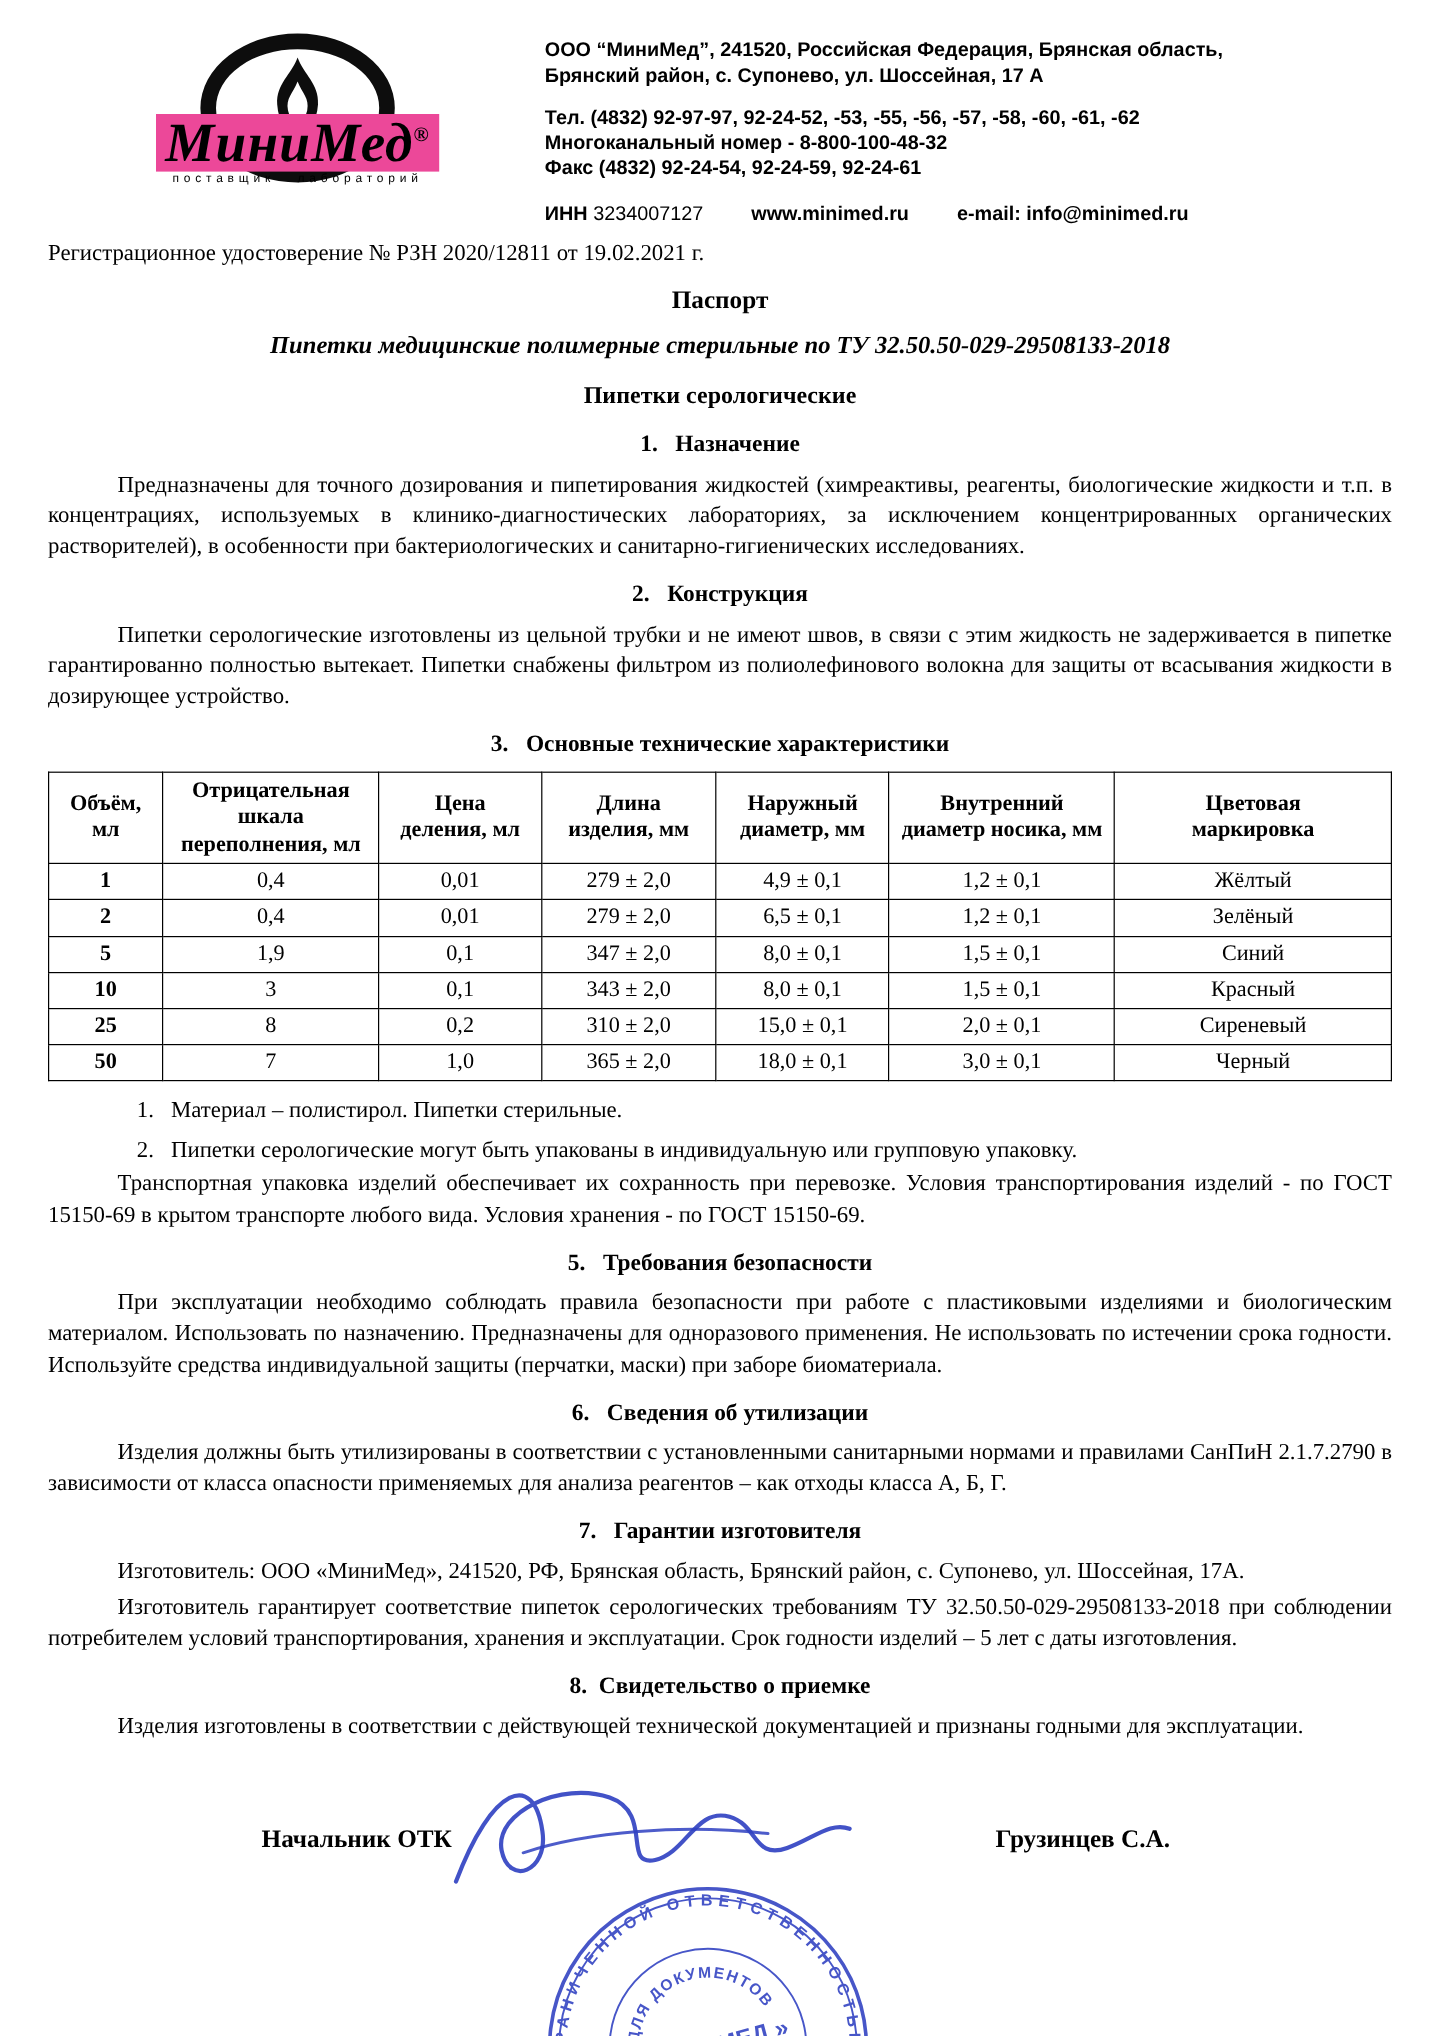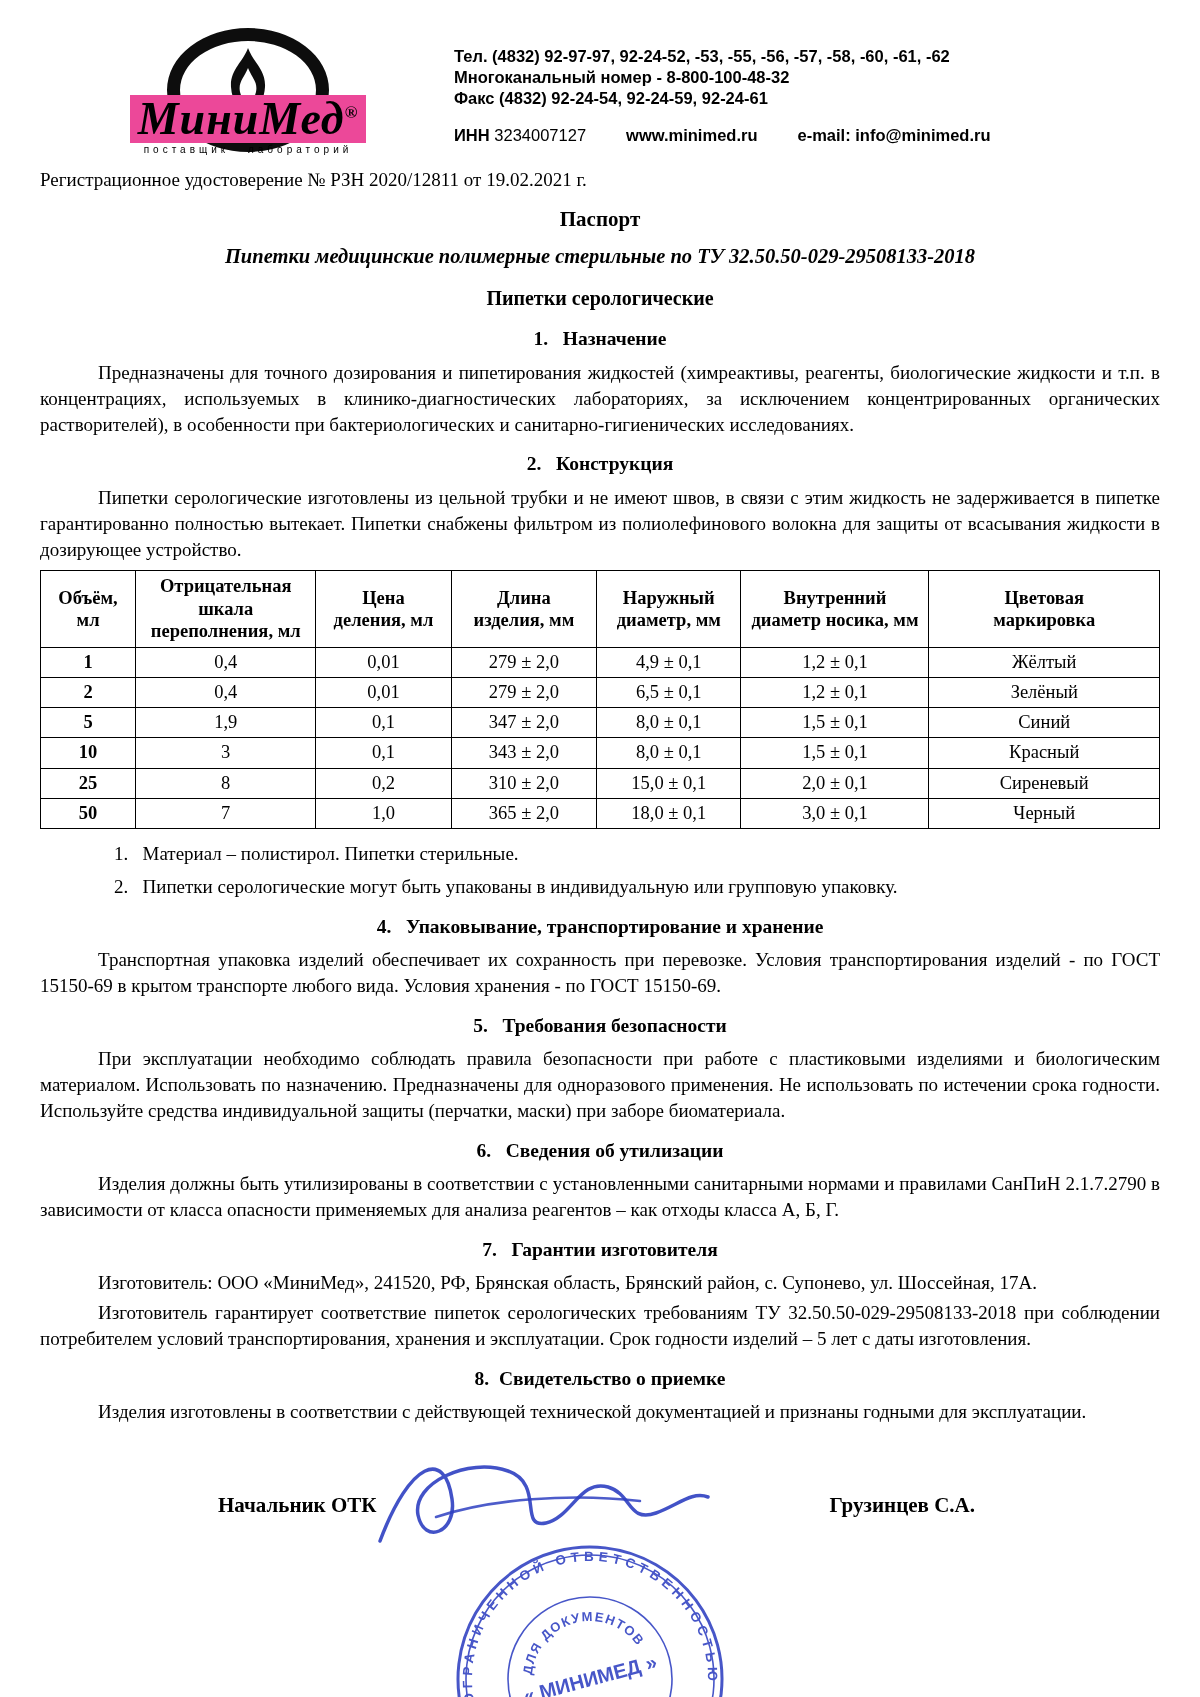--- a/index.html
+++ b/index.html
@@ -95,20 +95,22 @@
             <path fill="#ffffff" d="M26 22 C30 32 36 36 34 46 C32 54 28 57 26 57 C24 57 20 54 18 46 C16 36 22 32 26 22 Z"></path>
             <rect fill="#0d0d0d" x="23" y="60" width="6" height="12"></rect>
           </svg>
         </span>
       </div>
       <div class="logo-name"><span>МиниМед</span><sup>®</sup></div>
       <div class="logo-tagline">поставщик лабораторий</div>
     </div>
 
     <div class="contact-block">
+      <div class="contact-address">ООО “МиниМед”, 241520, Российская Федерация, Брянская область,
+Брянский район, с. Супонево, ул. Шоссейная, 17 А</div>
       <div class="contact-phones">Тел. (4832) 92-97-97, 92-24-52, -53, -55, -56, -57, -58, -60, -61, -62
 Многоканальный номер - 8-800-100-48-32
 Факс (4832) 92-24-54, 92-24-59, 92-24-61</div>
       <div class="contact-row">
         <span class="inn"><b>ИНН</b>&nbsp;<span>3234007127</span></span>
         <span>www.minimed.ru</span>
         <span>e-mail: info@minimed.ru</span>
       </div>
     </div>
   </div>
@@ -122,20 +124,21 @@
     <div class="sec-heading">1.   Назначение</div>
     <p class="para">Предназначены для точного дозирования и пипетирования жидкостей (химреактивы, реагенты, биологические жидкости и т.п. в концентрациях, используемых в клинико-диагностических лабораториях, за исключением концентрированных органических растворителей), в особенности при бактериологических и санитарно-гигиенических исследованиях.</p>
   </div>
 
   <div>
     <div class="sec-heading">2.   Конструкция</div>
     <p class="para">Пипетки серологические изготовлены из цельной трубки и не имеют швов, в связи с этим жидкость не задерживается в пипетке гарантированно полностью вытекает. Пипетки снабжены фильтром из полиолефинового волокна для защиты от всасывания жидкости в дозирующее устройство.</p>
   </div>
 
   <div>
+    <div class="sec-heading">3.   Основные технические характеристики</div>
     <table class="spec">
       <colgroup>
         <col style="width:8.5%">
           <col style="width:16.1%">
           <col style="width:12.1%">
         <col style="width:13%">
           <col style="width:12.9%">
           <col style="width:16.8%">
         <col style="width:20.6%">
       </colgroup>
@@ -216,21 +219,20 @@
         </tbody>
     </table>
 
     <div class="notes">
       <div class="note">1.   Материал – полистирол. Пипетки стерильные.</div>
       <div class="note">2.   Пипетки серологические могут быть упакованы в индивидуальную или групповую упаковку.</div>
     </div>
   </div>
 
   <div>
-    <div class="sec-heading">4.   Упаковывание, транспортирование и хранение</div>
     <p class="para">Транспортная упаковка изделий обеспечивает их сохранность при перевозке. Условия транспортирования изделий - по ГОСТ 15150-69 в крытом транспорте любого вида. Условия хранения - по ГОСТ 15150-69.</p>
   </div>
 
   <div>
     <div class="sec-heading">5.   Требования безопасности</div>
     <p class="para">При эксплуатации необходимо соблюдать правила безопасности при работе с пластиковыми изделиями и биологическим материалом. Использовать по назначению. Предназначены для одноразового применения. Не использовать по истечении срока годности. Используйте средства индивидуальной защиты (перчатки, маски) при заборе биоматериала.</p>
   </div>
 
   <div>
     <div class="sec-heading">6.   Сведения об утилизации</div>

